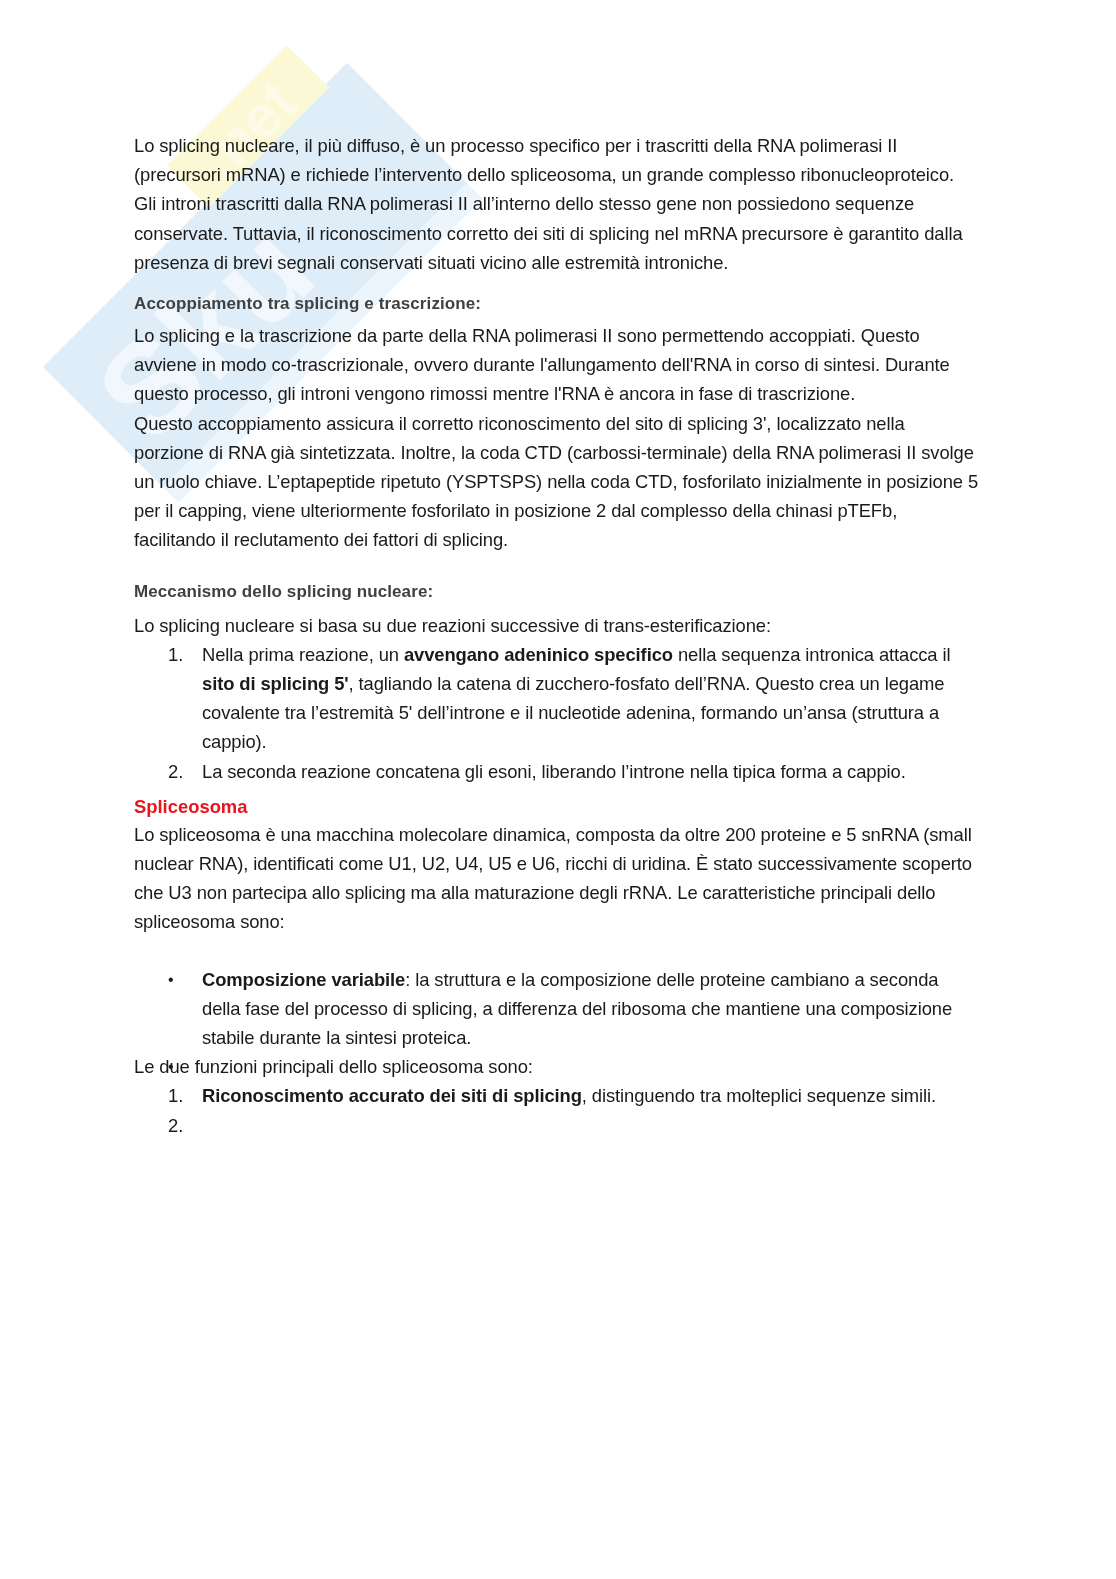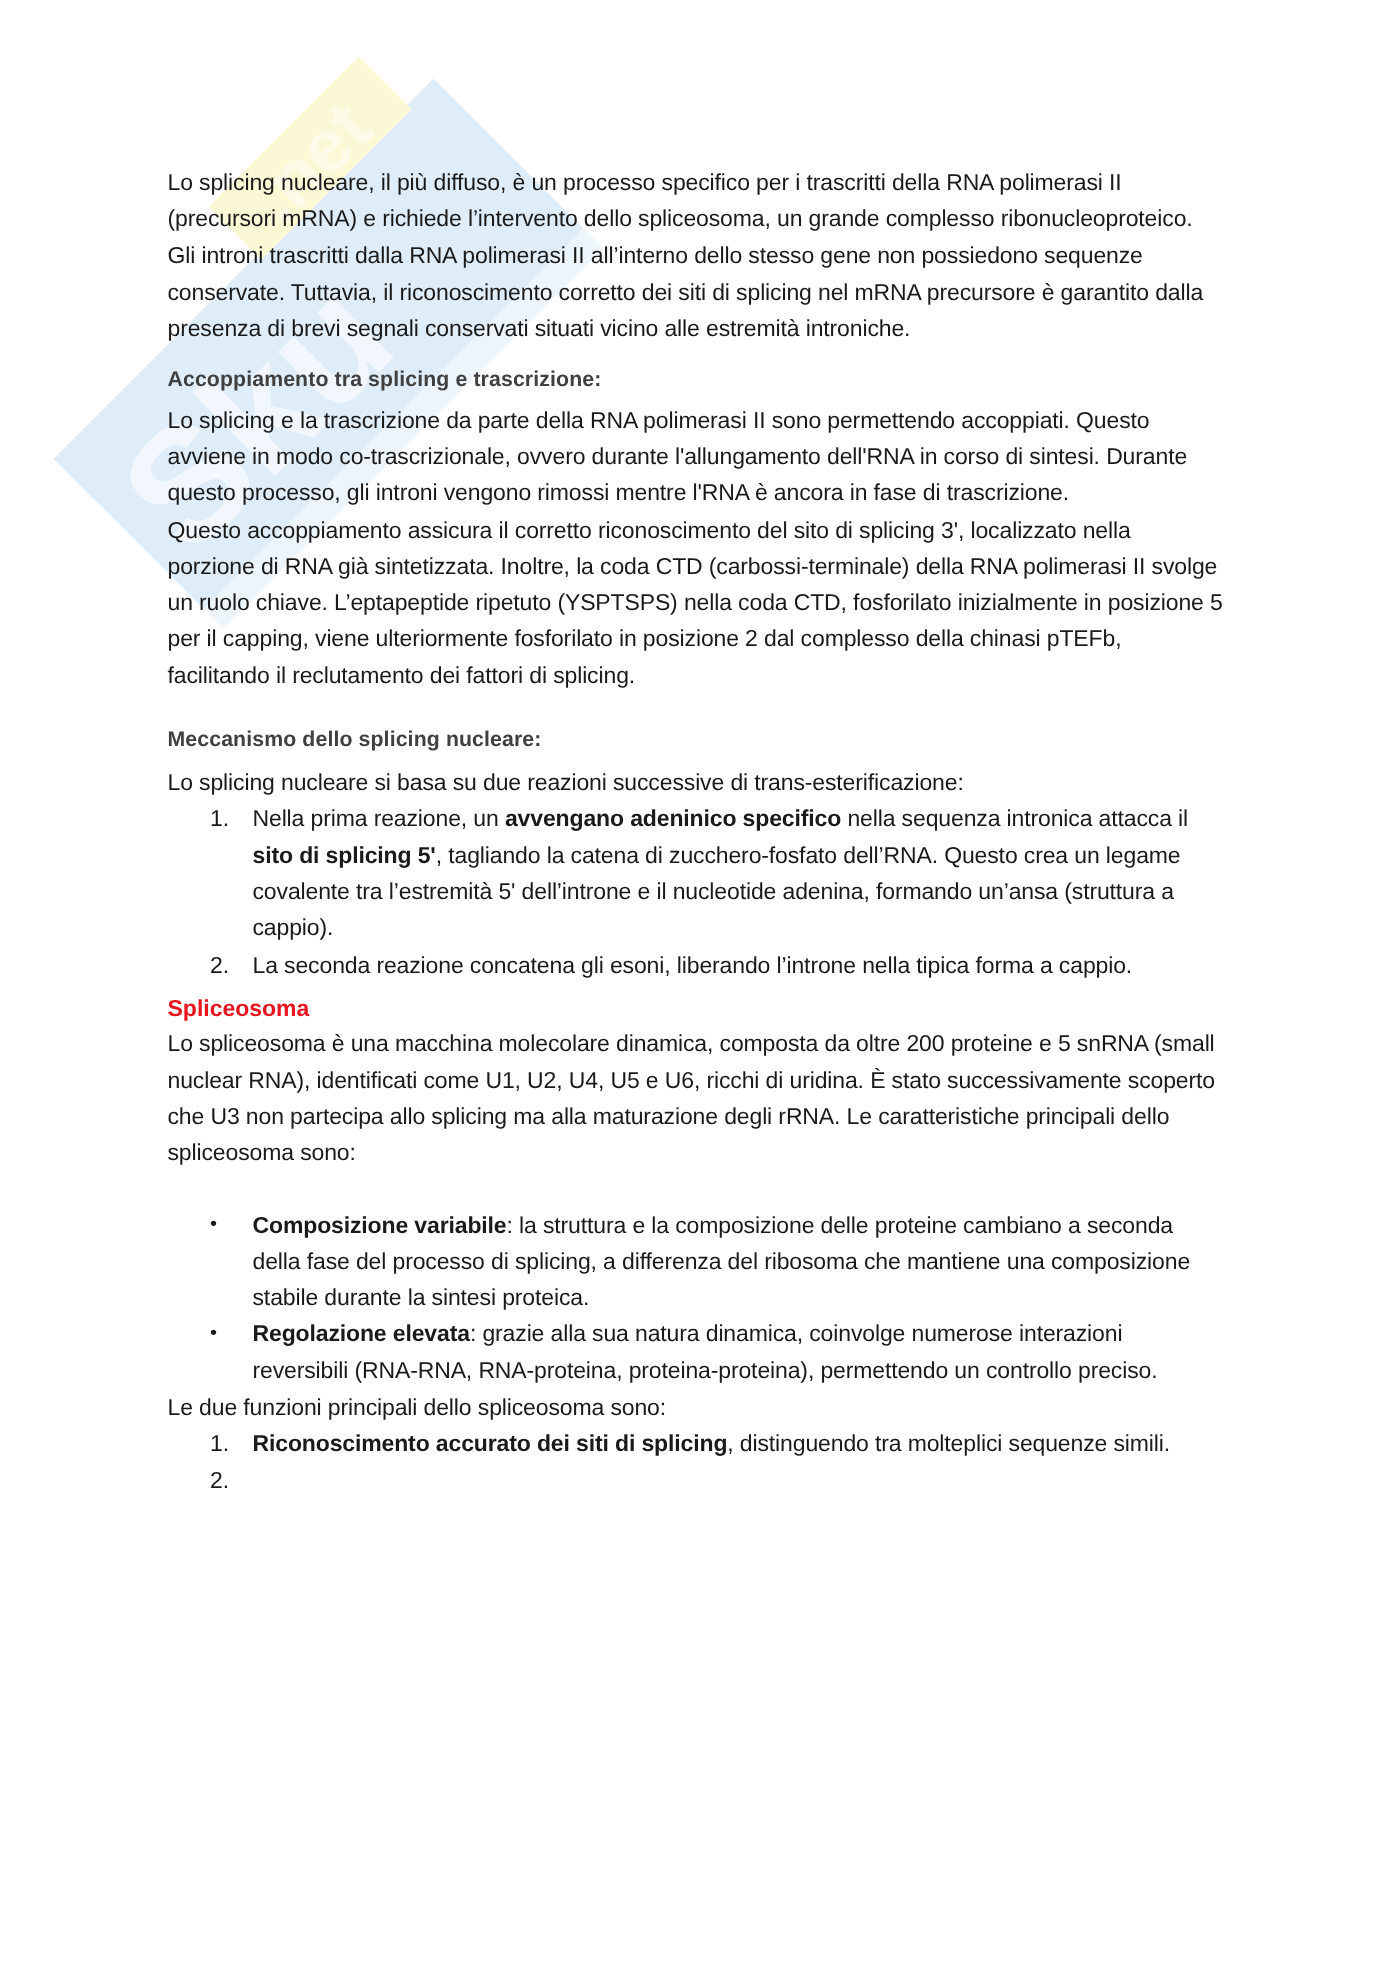--- a/index.html
+++ b/index.html
@@ -118,21 +118,20 @@
   <h3 class="subheading">Spliceosoma</h3>
   <p class="para rich"><span>Lo spliceosoma è una </span><b>macchina molecolare dinamica</b><span>, composta da oltre 200 proteine e 5 </span><b>snRNA</b><span> (small nuclear RNA), identificati come U1, U2, U4, U5 e U6, ricchi di uridina. È stato successivamente scoperto che U3 non partecipa allo splicing ma alla maturazione degli rRNA. Le caratteristiche principali dello spliceosoma sono:</span></p>
   <div class="spacer"></div>
   <ul class="list">
     <li class="list-item">
       <span class="bullet">•</span>
       <span class="rich"><b>Composizione variabile</b><span>: la struttura e la composizione delle proteine cambiano a seconda della fase del processo di splicing, a differenza del ribosoma che mantiene una composizione stabile durante la sintesi proteica.</span></span>
     </li>
     <li class="list-item">
       <span class="bullet">•</span>
-      <span class="rich"><b>Regolazione elevata</b><span>: grazie alla sua natura dinamica, coinvolge numerose interazioni reversibili (RNA-RNA, RNA-proteina, proteina-proteina), permettendo un controllo preciso.</span></span>
     </li>
   </ul>
   <p class="para rich"><span>Le due funzioni principali dello spliceosoma sono:</span></p>
   <ol class="list">
     <li class="list-item">
       <span class="marker">1.</span>
       <span class="rich"><b>Riconoscimento accurato dei siti di splicing</b><span>, distinguendo tra molteplici sequenze simili.</span></span>
     </li>
     <li class="list-item">
       <span class="marker">2.</span>

